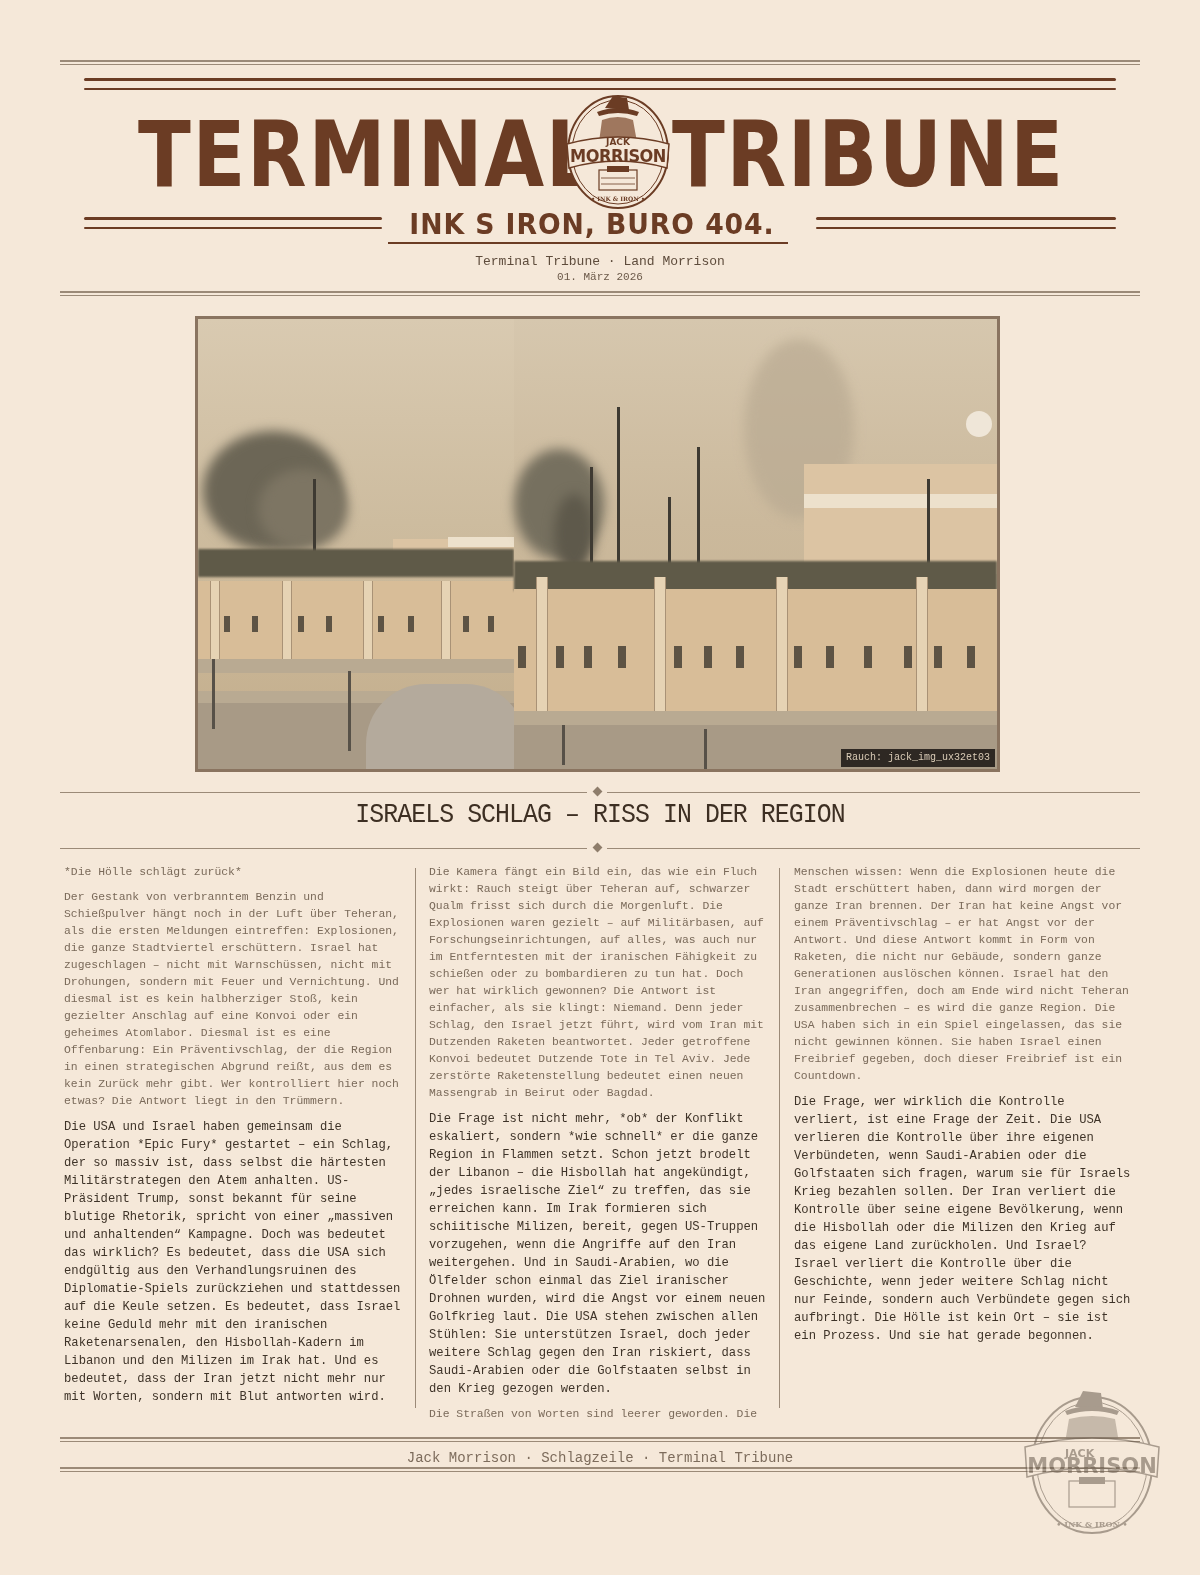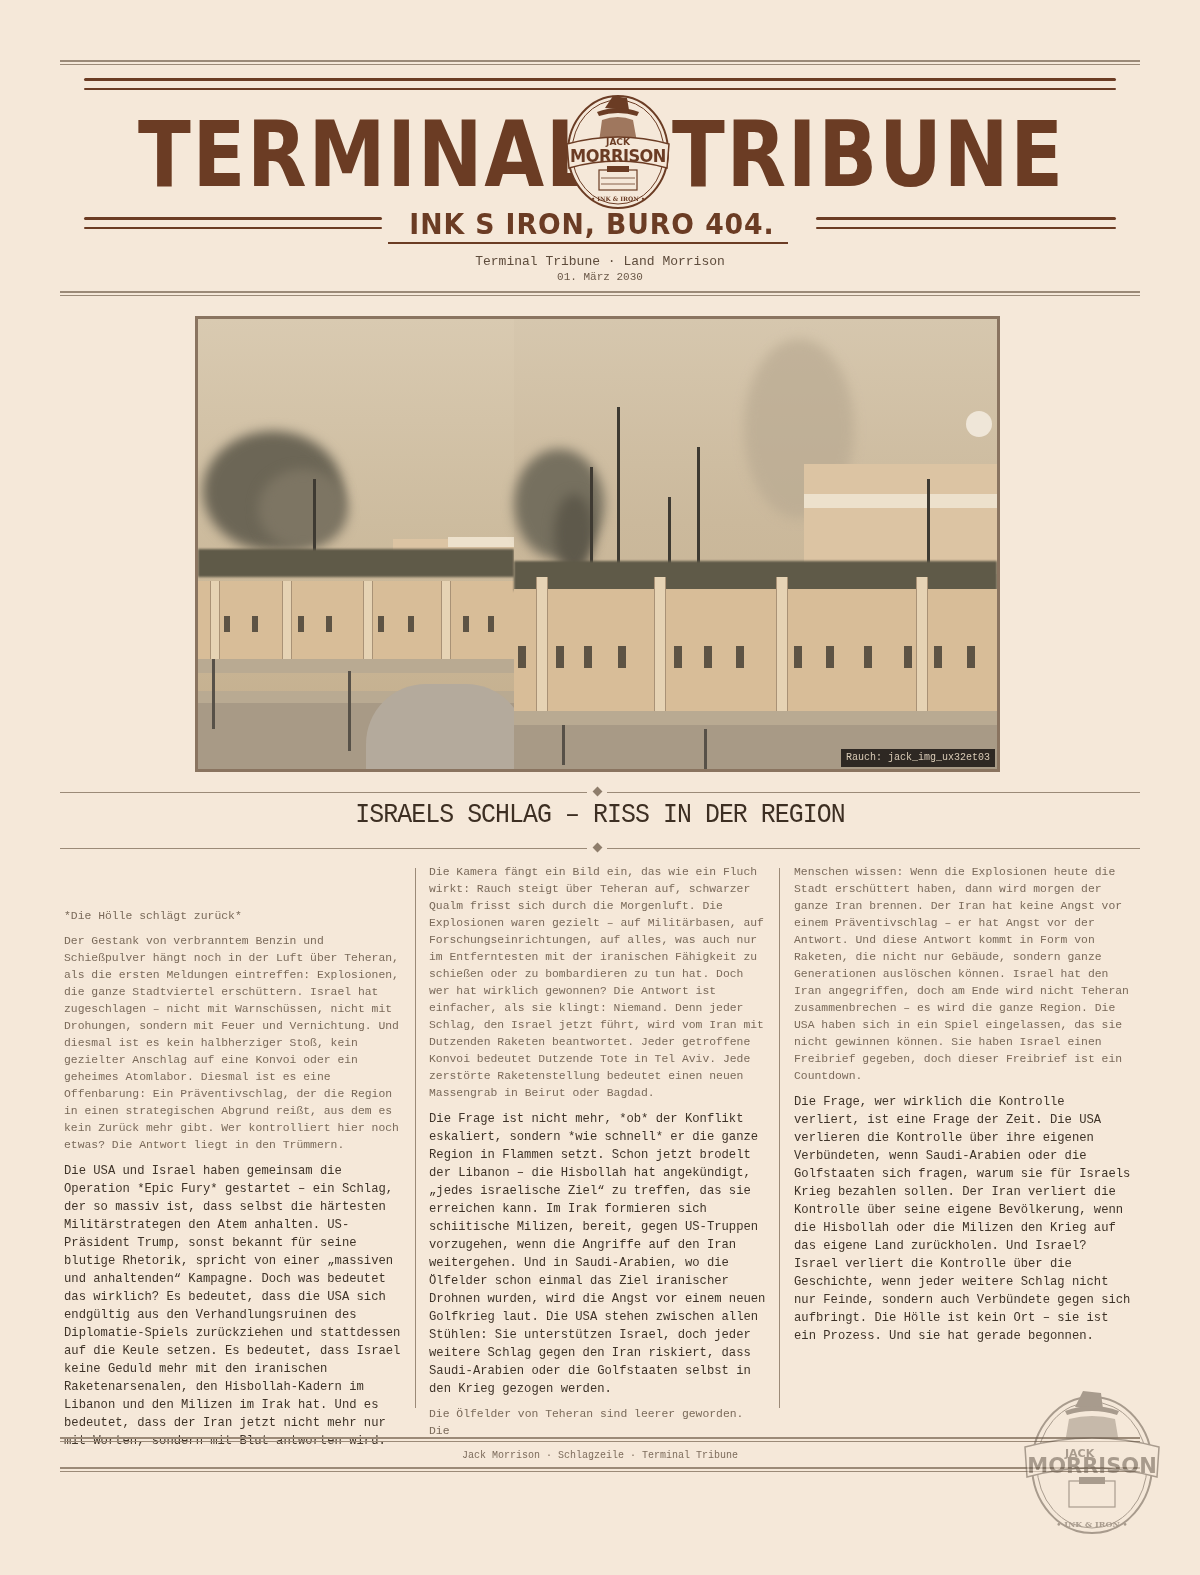--- a/index.html
+++ b/index.html
@@ -106,29 +106,29 @@
     font-family: "Liberation Mono", monospace; font-size: 27px; color: #3d2f23;
     letter-spacing: -1px; transform: scaleX(0.92);
   }
 
   
   .col {
     position: absolute; top: 864px; font-size: 11.4px; line-height: 17px; color: #7a6a5a;
   }
   .col p { margin: 0 0 8px 0; }
   .col p.dark { color: #3e3328; font-size: 12.2px; line-height: 18px; }
-  .col.c1 { left: 4px; width: 340px; margin-top: 44px; }
+  .col.c1 { left: 4px; width: 340px; }
   .col.c2 { left: 369px; width: 340px; }
   .col.c3 { left: 734px; width: 340px; }
   .vrule { position: absolute; top: 868px; width: 1px; height: 540px; background: #9b8a78; }
 
   
   .footer-text {
     position: absolute; left: 0; width: 1080px; top: 1450px; text-align: center;
-    font-size: 10px; color: #7d6c5c;
+    font-size: 14px; color: #7d6c5c;
   }
   .footer-emblem {
     position: absolute; left: 1017px; top: 1385px; width: 150px; height: 155px; opacity: 0.55;
   }
 </style>
 </head>
 <body>
 
 <div class="page">
 
@@ -160,21 +160,21 @@
 
   <div class="mast-rule" style="left:24px; width:298px; top:217px;"></div>
   <div class="mast-rule thin" style="left:24px; width:298px; top:227px;"></div>
   <div class="mast-rule" style="left:756px; width:300px; top:217px;"></div>
   <div class="mast-rule thin" style="left:756px; width:300px; top:227px;"></div>
 
   <div class="subtitle">INK S IRON, BURO 404.</div>
   <div class="subtitle-underline"></div>
 
   <div class="byline">Terminal Tribune · Land Morrison</div>
-  <div class="dateline">01. März 2030</div>
+  <div class="dateline">01. März 2026</div>
 
   <div class="double-rule" style="top:291px;"></div>
 
   <div class="photo-frame">
     <div class="photo-left">
       <div class="smoke" style="left:5px; top:112px; width:140px; height:120px; background:#6c6656;"></div>
       <div class="smoke" style="left:60px; top:150px; width:90px; height:80px; background:#7d7563;"></div>
       <div class="building" style="left:195px; top:220px; width:121px; height:30px;"></div>
       <div class="roof" style="left:250px; top:218px; width:66px; height:10px;"></div>
       <div class="pole" style="left:115px; top:160px; height:90px;"></div>
@@ -252,21 +252,21 @@
 
   <div class="col c1">
     <p>*Die Hölle schlägt zurück*</p>
     <p>Der Gestank von verbranntem Benzin und Schießpulver hängt noch in der Luft über Teheran, als die ersten Meldungen eintreffen: Explosionen, die ganze Stadtviertel erschüttern. Israel hat zugeschlagen – nicht mit Warnschüssen, nicht mit Drohungen, sondern mit Feuer und Vernichtung. Und diesmal ist es kein halbherziger Stoß, kein gezielter Anschlag auf eine Konvoi oder ein geheimes Atomlabor. Diesmal ist es eine Offenbarung: Ein Präventivschlag, der die Region in einen strategischen Abgrund reißt, aus dem es kein Zurück mehr gibt. Wer kontrolliert hier noch etwas? Die Antwort liegt in den Trümmern.</p>
     <p class="dark">Die USA und Israel haben gemeinsam die Operation *Epic Fury* gestartet – ein Schlag, der so massiv ist, dass selbst die härtesten Militärstrategen den Atem anhalten. US-Präsident Trump, sonst bekannt für seine blutige Rhetorik, spricht von einer „massiven und anhaltenden“ Kampagne. Doch was bedeutet das wirklich? Es bedeutet, dass die USA sich endgültig aus den Verhandlungsruinen des Diplomatie-Spiels zurückziehen und stattdessen auf die Keule setzen. Es bedeutet, dass Israel keine Geduld mehr mit den iranischen Raketenarsenalen, den Hisbollah-Kadern im Libanon und den Milizen im Irak hat. Und es bedeutet, dass der Iran jetzt nicht mehr nur mit Worten, sondern mit Blut antworten wird.</p>
   </div>
   <div class="vrule" style="left:355px;"></div>
   <div class="col c2">
     <p>Die Kamera fängt ein Bild ein, das wie ein Fluch wirkt: Rauch steigt über Teheran auf, schwarzer Qualm frisst sich durch die Morgenluft. Die Explosionen waren gezielt – auf Militärbasen, auf Forschungseinrichtungen, auf alles, was auch nur im Entferntesten mit der iranischen Fähigkeit zu schießen oder zu bombardieren zu tun hat. Doch wer hat wirklich gewonnen? Die Antwort ist einfacher, als sie klingt: Niemand. Denn jeder Schlag, den Israel jetzt führt, wird vom Iran mit Dutzenden Raketen beantwortet. Jeder getroffene Konvoi bedeutet Dutzende Tote in Tel Aviv. Jede zerstörte Raketenstellung bedeutet einen neuen Massengrab in Beirut oder Bagdad.</p>
     <p class="dark">Die Frage ist nicht mehr, *ob* der Konflikt eskaliert, sondern *wie schnell* er die ganze Region in Flammen setzt. Schon jetzt brodelt der Libanon – die Hisbollah hat angekündigt, „jedes israelische Ziel“ zu treffen, das sie erreichen kann. Im Irak formieren sich schiitische Milizen, bereit, gegen US-Truppen vorzugehen, wenn die Angriffe auf den Iran weitergehen. Und in Saudi-Arabien, wo die Ölfelder schon einmal das Ziel iranischer Drohnen wurden, wird die Angst vor einem neuen Golfkrieg laut. Die USA stehen zwischen allen Stühlen: Sie unterstützen Israel, doch jeder weitere Schlag gegen den Iran riskiert, dass Saudi-Arabien oder die Golfstaaten selbst in den Krieg gezogen werden.</p>
-    <p>Die Ölfelder von Teheran sind leerer geworden. Die</p>
+    <p>Die Straßen von Worten sind leerer geworden. Die</p>
   </div>
   <div class="vrule" style="left:719px;"></div>
   <div class="col c3">
     <p>Menschen wissen: Wenn die Explosionen heute die Stadt erschüttert haben, dann wird morgen der ganze Iran brennen. Der Iran hat keine Angst vor einem Präventivschlag – er hat Angst vor der Antwort. Und diese Antwort kommt in Form von Raketen, die nicht nur Gebäude, sondern ganze Generationen auslöschen können. Israel hat den Iran angegriffen, doch am Ende wird nicht Teheran zusammenbrechen – es wird die ganze Region. Die USA haben sich in ein Spiel eingelassen, das sie nicht gewinnen können. Sie haben Israel einen Freibrief gegeben, doch dieser Freibrief ist ein Countdown.</p>
     <p class="dark">Die Frage, wer wirklich die Kontrolle verliert, ist eine Frage der Zeit. Die USA verlieren die Kontrolle über ihre eigenen Verbündeten, wenn Saudi-Arabien oder die Golfstaaten sich fragen, warum sie für Israels Krieg bezahlen sollen. Der Iran verliert die Kontrolle über seine eigene Bevölkerung, wenn die Hisbollah oder die Milizen den Krieg auf das eigene Land zurückholen. Und Israel? Israel verliert die Kontrolle über die Geschichte, wenn jeder weitere Schlag nicht nur Feinde, sondern auch Verbündete gegen sich aufbringt. Die Hölle ist kein Ort – sie ist ein Prozess. Und sie hat gerade begonnen.</p>
   </div>
 
   <div class="double-rule" style="top:1437px;"></div>
   <div class="footer-text">Jack Morrison · Schlagzeile · Terminal Tribune</div>
   <div class="double-rule" style="top:1467px;"></div>

